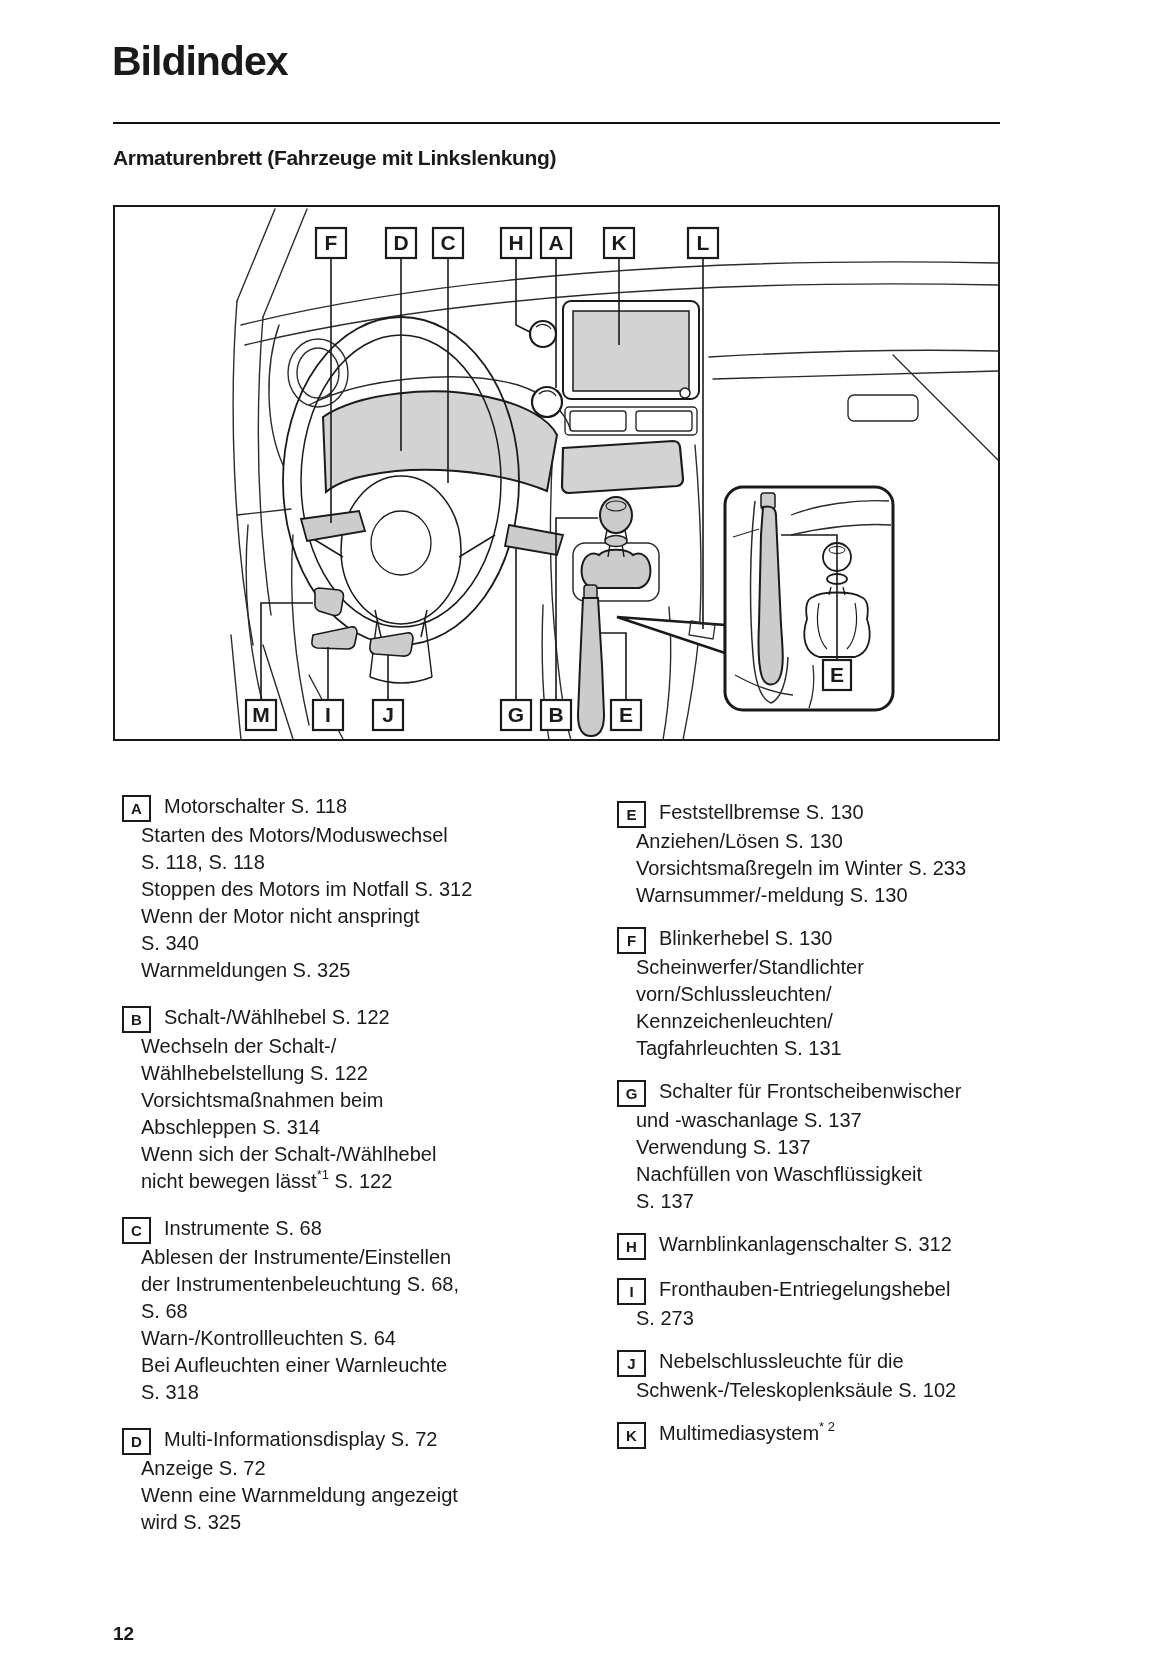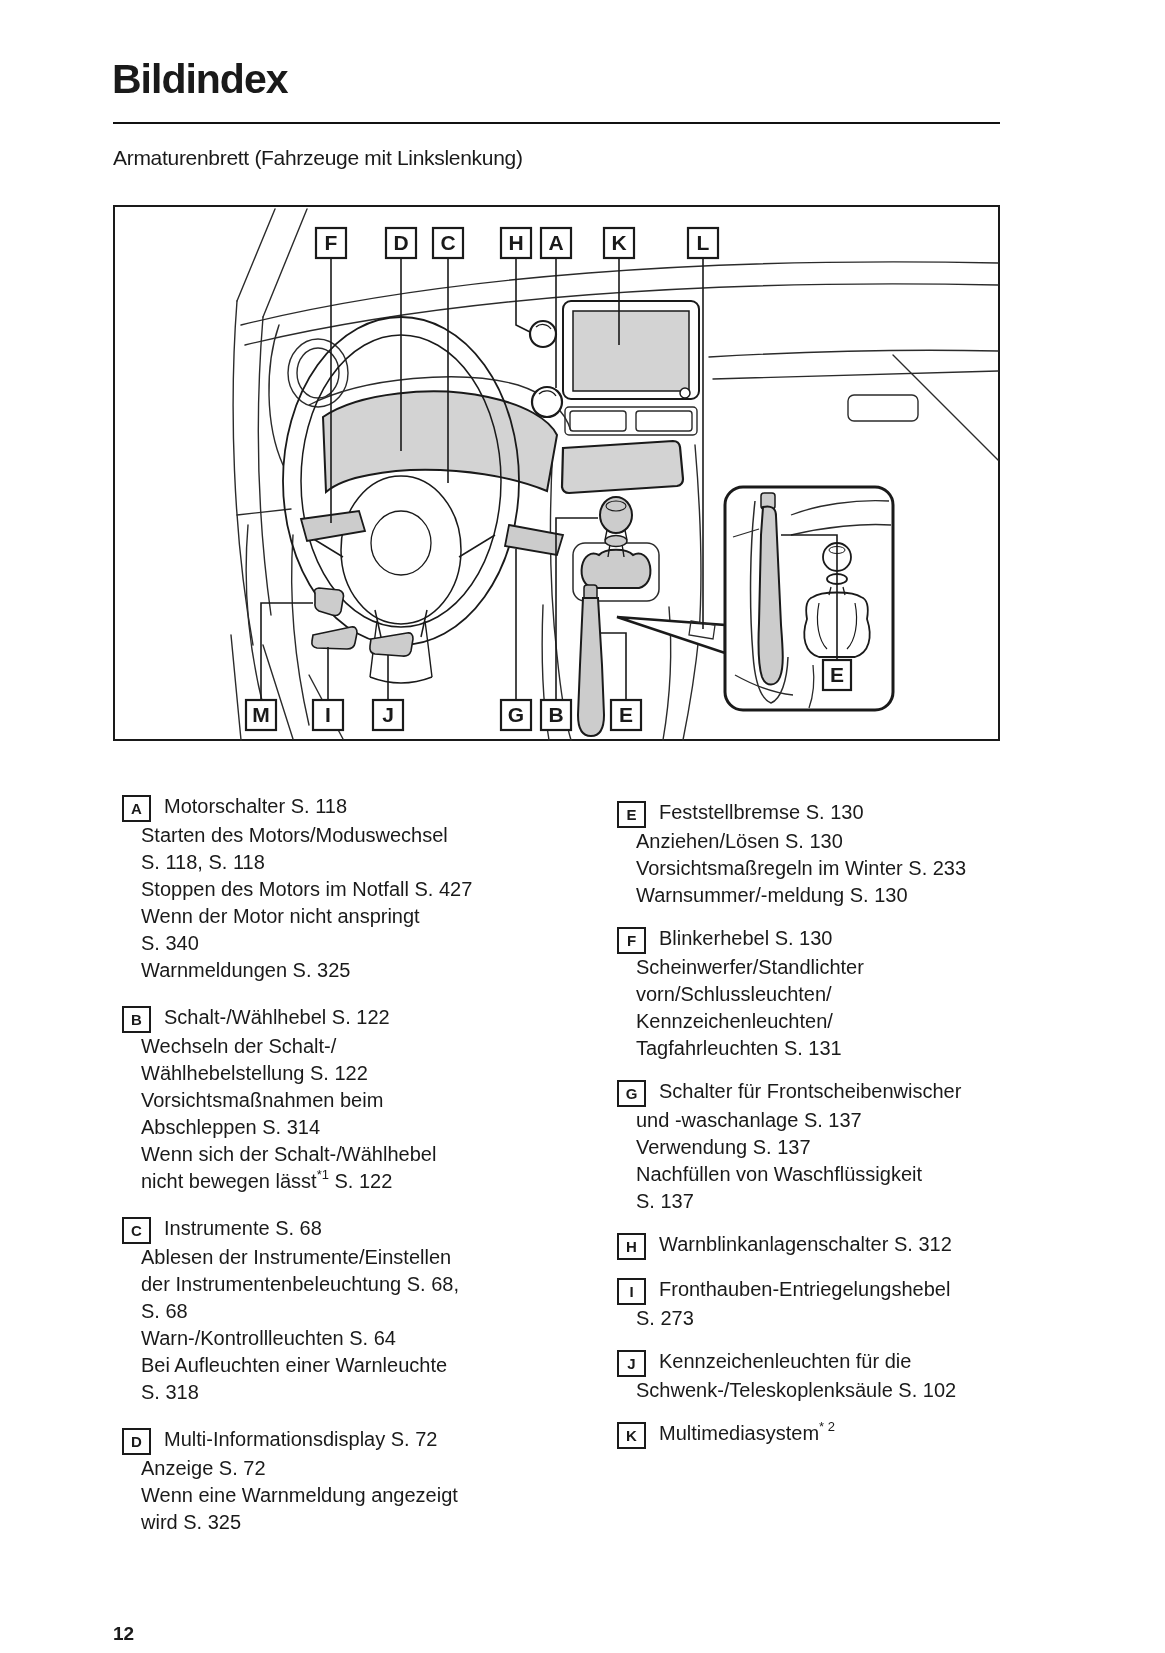--- a/index.html
+++ b/index.html
@@ -7,37 +7,37 @@
     position:relative;
     width:1165px;
     height:1653px;
     background:#ffffff;
     font-family:"Liberation Sans", sans-serif;
     color:#1a1a1a;
     overflow:hidden;
   }
   .title{
     position:absolute;
-    left:112px; top:56px;
+    left:112px; top:38px;
     font-size:41px;
     font-weight:bold;
     letter-spacing:-1px;
     text-align:right;
   }
   .rule{
     position:absolute;
     left:113px; top:122px;
     width:887px; height:0;
     border-top:2px solid #111;
   }
   .subtitle{
     position:absolute;
     left:113px; top:146px;
     font-size:21px;
-    font-weight:normal;
+    font-weight:bold;
     letter-spacing:-0.3px;
   }
   .diagram{
     position:absolute;
     left:113px; top:205px;
     width:887px; height:536px;
   }
   .col{position:absolute; width:480px;}
   .col-left{left:122px; top:793px;}
   .col-right{left:617px; top:799px; width:420px;}
@@ -294,21 +294,21 @@
   </div>
 
   <div class="col col-left">
       <div class="entry">
         <div class="entry-first">
           <span class="lbox">A</span>
           <span>Motorschalter S. 118</span>
         </div>
         <div class="cont">Starten des Motors/Moduswechsel</div>
         <div class="cont">S. 118, S. 118</div>
-        <div class="cont">Stoppen des Motors im Notfall S. 427</div>
+        <div class="cont">Stoppen des Motors im Notfall S. 312</div>
         <div class="cont">Wenn der Motor nicht anspringt</div>
         <div class="cont">S. 340</div>
         <div class="cont">Warnmeldungen S. 325</div>
       </div>
       <div class="entry">
         <div class="entry-first">
           <span class="lbox">B</span>
           <span>Schalt-/Wählhebel S. 122</span>
         </div>
         <div class="cont">Wechseln der Schalt-/</div>
@@ -379,21 +379,21 @@
       <div class="entry">
         <div class="entry-first">
           <span class="lbox">I</span>
           <span>Fronthauben-Entriegelungshebel</span>
         </div>
         <div class="cont">S. 273</div>
       </div>
       <div class="entry">
         <div class="entry-first">
           <span class="lbox">J</span>
-          <span>Kennzeichenleuchten für die</span>
+          <span>Nebelschlussleuchte für die</span>
         </div>
         <div class="cont">Schwenk-/Teleskoplenksäule S. 102</div>
       </div>
       <div class="entry">
         <div class="entry-first">
           <span class="lbox">K</span>
           <span>Multimediasystem<sup class="marker">* 2</sup></span>
         </div>
       </div>
     </div>

